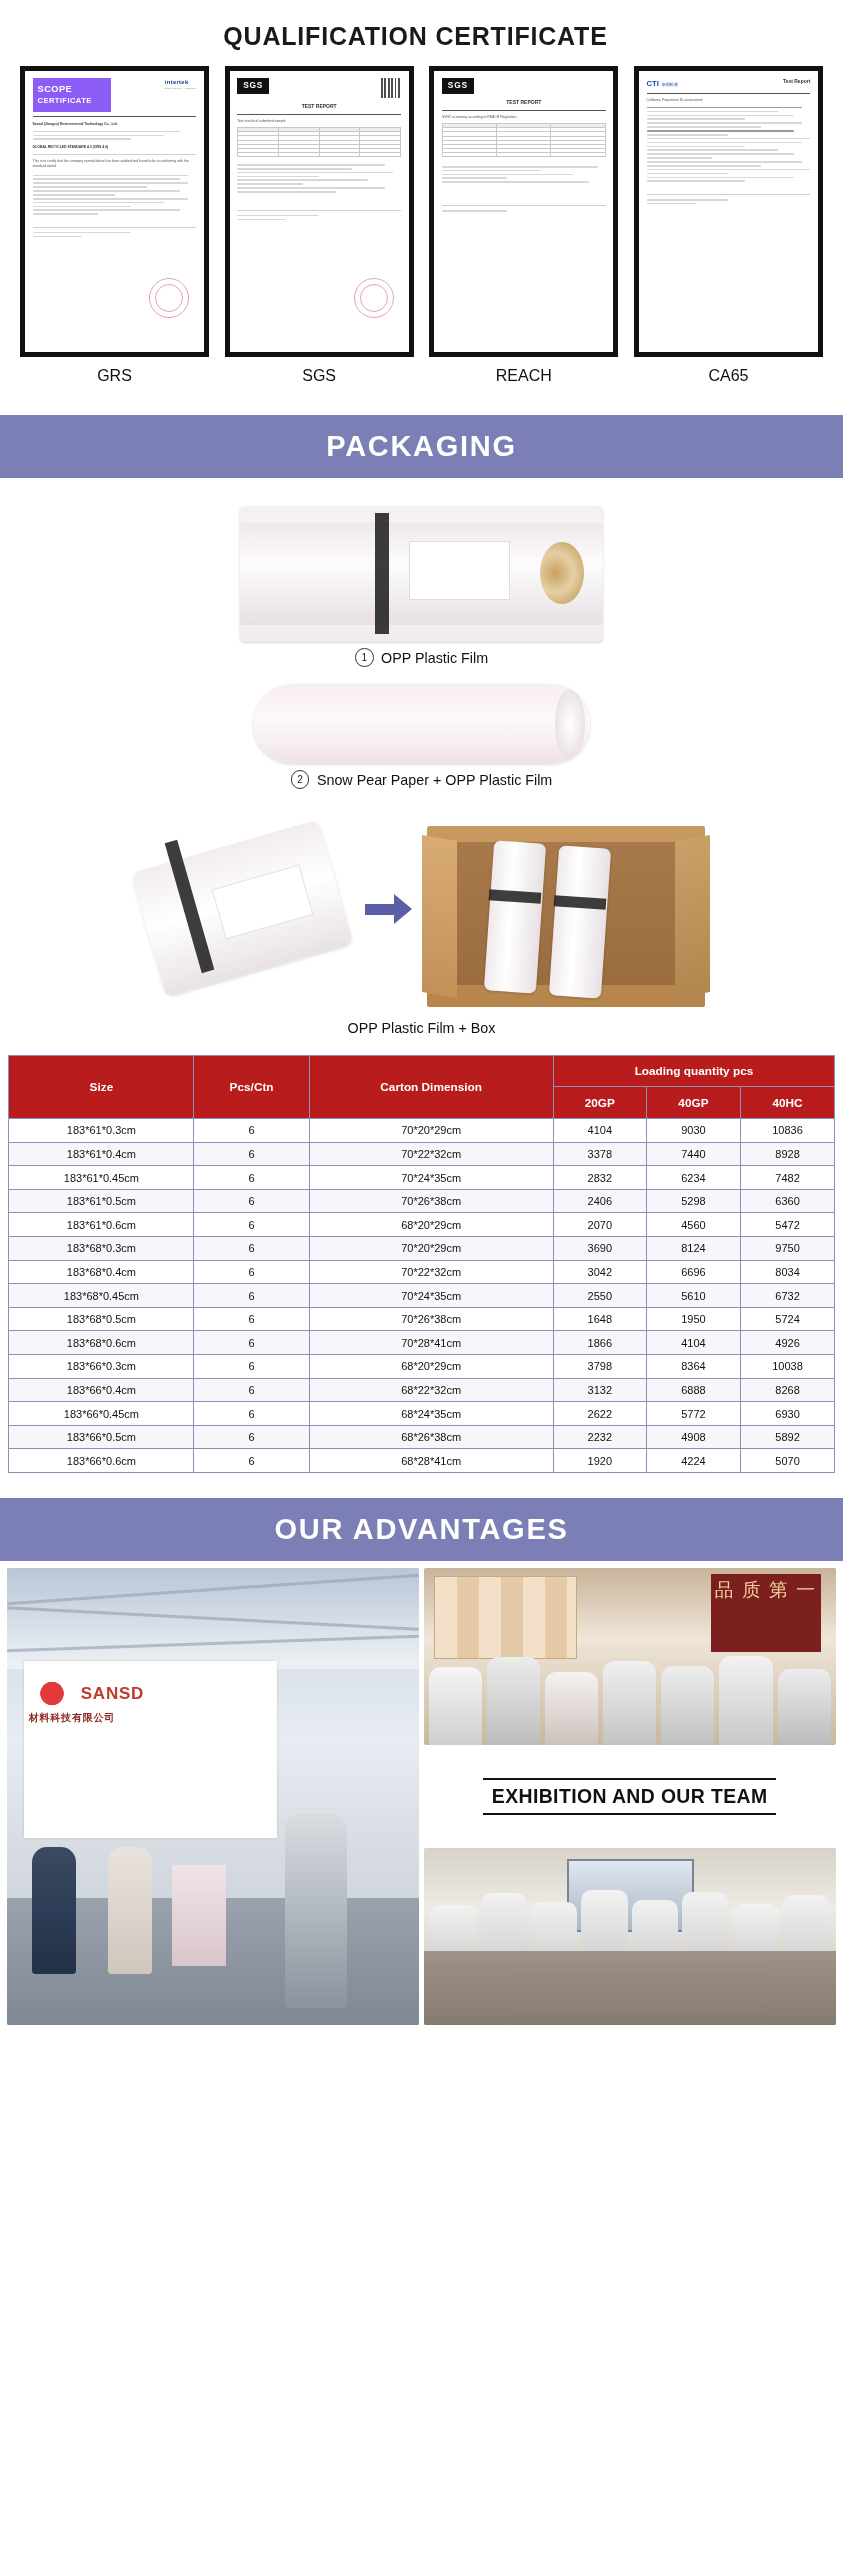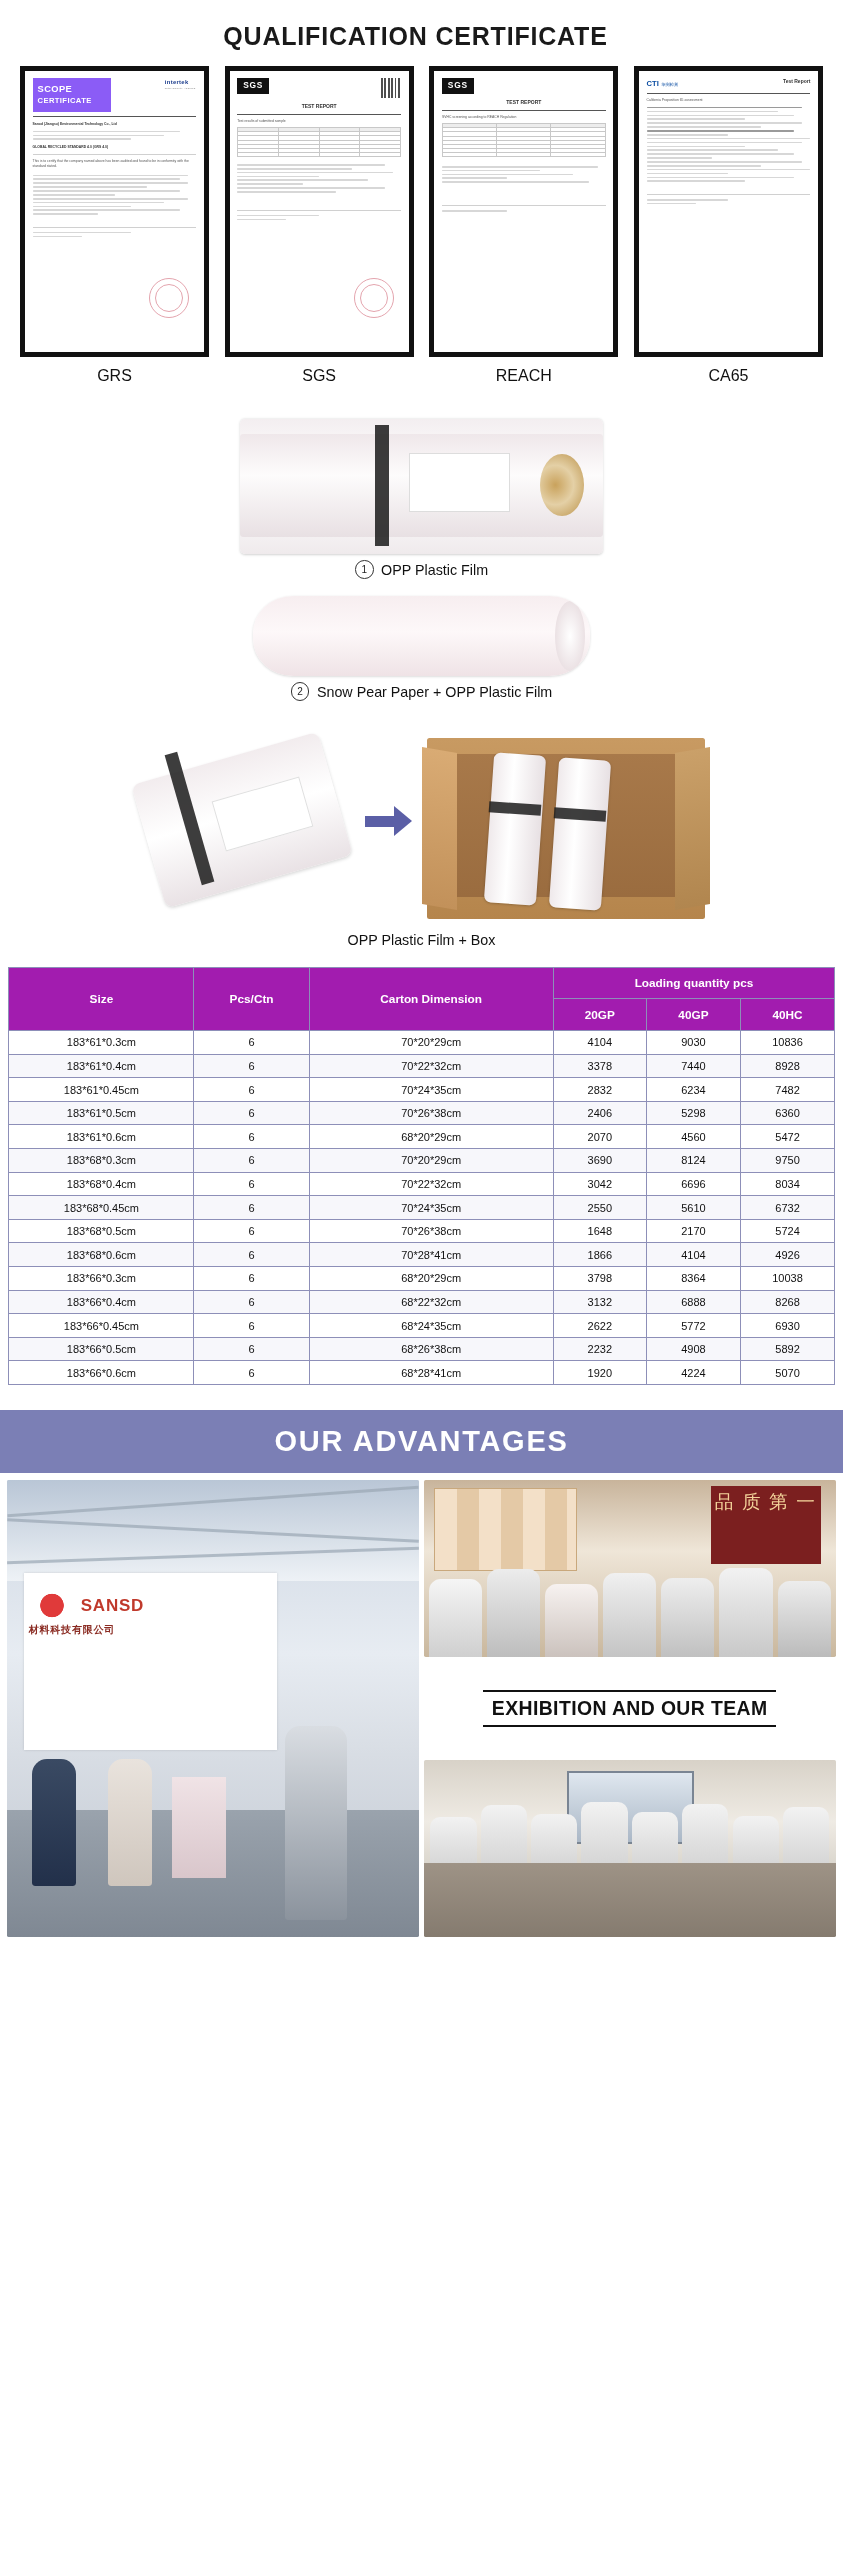--- a/index.html
+++ b/index.html
@@ -210,21 +210,21 @@
   table.spec {
     width:827px; border-collapse:collapse; margin:0 auto;
     font-size:11px; color:#111;
   }
   table.spec th, table.spec td {
     border:0.8px solid #8d8fb8;
     text-align:center;
     padding:5px 3.4px;
   }
   table.spec thead th {
-    background:#a21caf; color:#fff; font-weight:bold; font-size:11.8px;
+    background:#b91c1c; color:#fff; font-weight:bold; font-size:11.8px;
     padding:8.4px 3.4px;
   }
   table.spec tbody td { height:23.6px; background:#fff; }
   table.spec tbody tr:nth-child(even) td { background:#f7f7fb; }
 
   
   .adv-grid {
     display:grid;
     grid-template-columns:412px 412px;
     grid-template-rows:177px 93px 177px;
@@ -557,20 +557,21 @@
               <div class="ln w50"></div>
               <div class="ln w30"></div>
             </div>
         </div>
       </div>
       <div class="cert-caption">CA65</div>
     </div>
 
   </div>
 
+  <div class="banner">PACKAGING</div>
 
   <div class="pack-wrap">
 
     <div class="pack-item">
       <div class="roll-photo-1">
         <div class="band"></div>
         <div class="label"></div>
         <div class="core"></div>
       </div>
       <div class="cap-line">
@@ -689,21 +690,21 @@
             <td>70*24*35cm</td>
             <td>2550</td>
             <td>5610</td>
             <td>6732</td>
           </tr>
         <tr>
             <td>183*68*0.5cm</td>
             <td>6</td>
             <td>70*26*38cm</td>
             <td>1648</td>
-            <td>2170</td>
+            <td>1950</td>
             <td>5724</td>
           </tr>
         <tr>
             <td>183*68*0.6cm</td>
             <td>6</td>
             <td>70*28*41cm</td>
             <td>1866</td>
             <td>4104</td>
             <td>4926</td>
           </tr>

